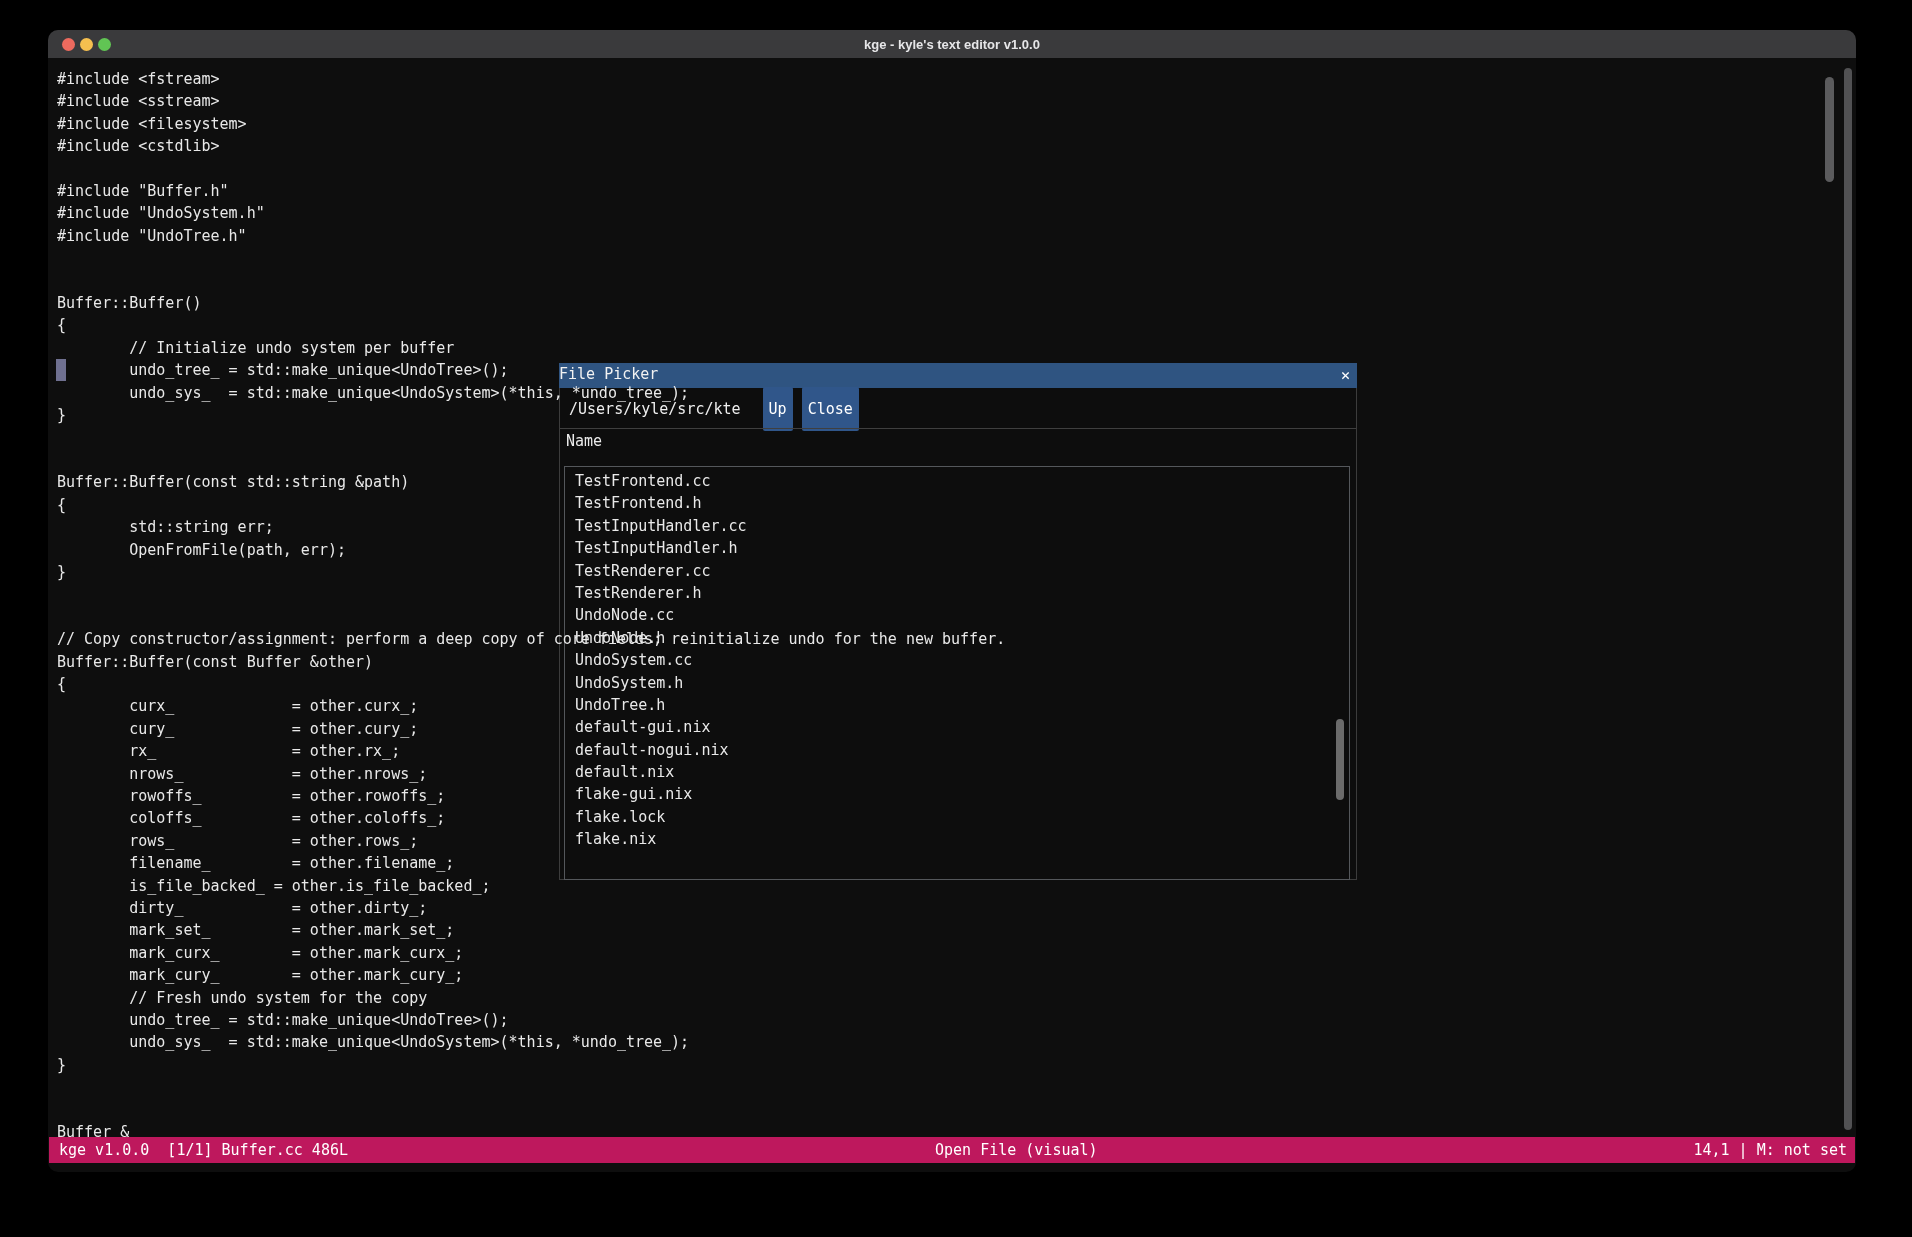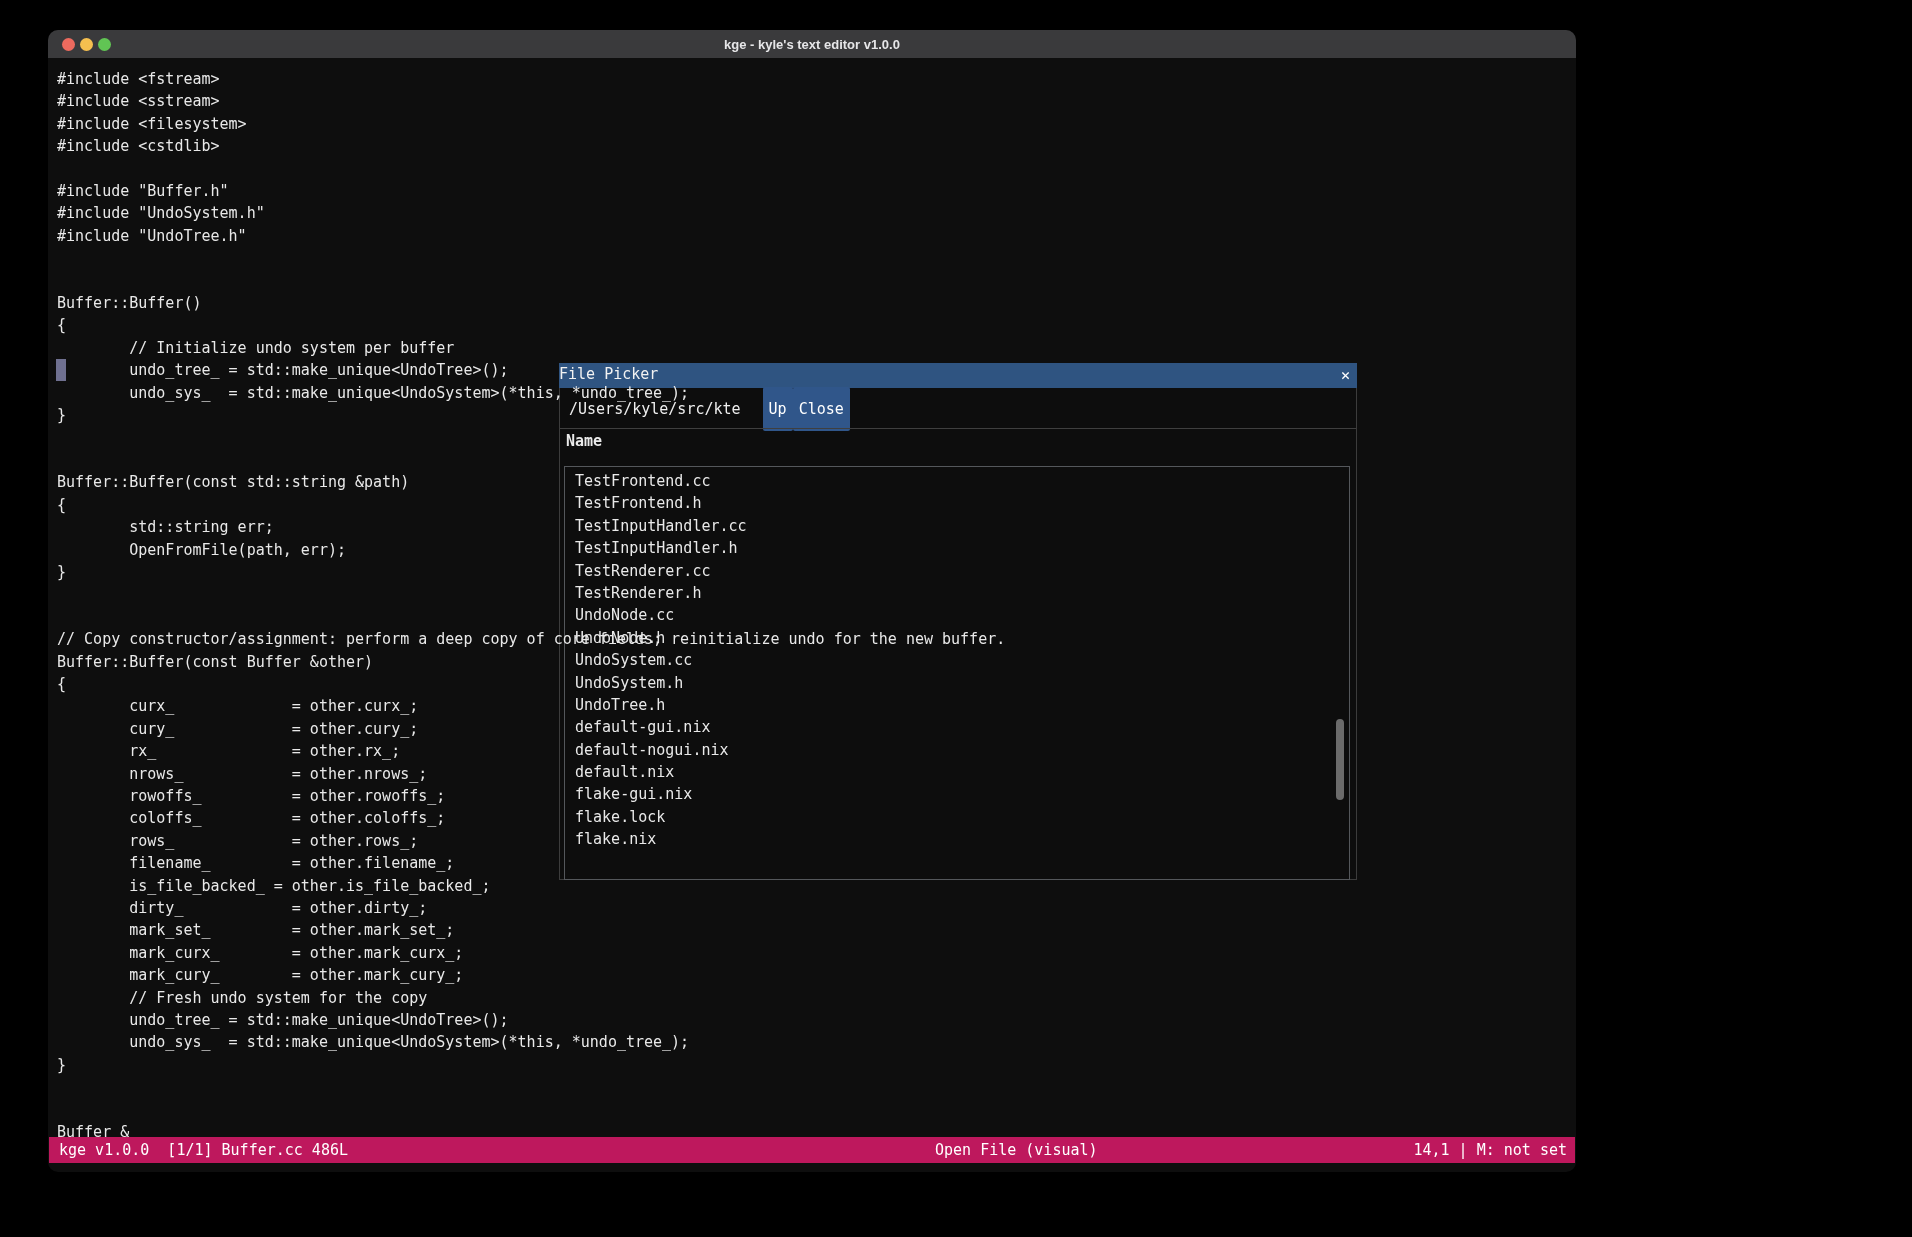--- a/index.html
+++ b/index.html
@@ -1,21 +1,21 @@
 <!DOCTYPE html>
 <html><head>
 <meta charset="utf-8">
 <style>
   html,body { margin:0; padding:0; background:#000; width:1912px; height:1237px; overflow:hidden; }
   * { box-sizing:border-box; }
   .mono { font-family:"DejaVu Sans Mono", monospace; font-size:15px; line-height:22.4px; }
 
   
   #window {
-    position:absolute; left:48px; top:30px; width:1528px; height:1142px;
+    position:absolute; left:48px; top:30px; width:1808px; height:1142px;
     background:#0e0e0e; border-radius:10px; overflow:hidden;
   }
   #titlebar {
     position:absolute; left:0; top:0; right:0; height:28px;
     background:#3a3a3c; display:flex; align-items:center;
   }
   .traffic { position:absolute; top:7.5px; width:13px; height:13px; border-radius:50%; }
   #tl-close { left:14px;  background:#ed6a5e; }
   #tl-min   { left:32px;  background:#f5bf4f; }
   #tl-zoom  { left:50px;  background:#61c554; }
@@ -70,27 +70,27 @@
     line-height:23px; cursor:default;
   }
   #path-row {
     position:absolute; left:0; top:28px; height:34px; width:100%;
     display:flex; align-items:center; padding-left:9px; color:#efefef;
   }
   .dlg-btn {
     color:#fff; padding:11px 6px; border-radius:2px; display:inline-block;
   }
   #btn-up    { margin-left:22px; }
-  #btn-close { }
+  #btn-close { margin-left:9px; }
   #dialog-divider {
     position:absolute; left:0; top:64px; width:100%; height:1px; background:#3f3f3f;
   }
   #name-row {
     position:absolute; left:0; top:66px; height:28px; width:100%;
-    padding-left:6px; color:#eaeaea;font-weight:bold;
+    padding-left:6px; color:#eaeaea;
   }
   #file-list {
     position:absolute; left:4px; top:102px; width:786px; height:414px;
     border:1px solid #54575b; padding:3px 0 0 10px; overflow:hidden;
     color:#e9e9e9;
   }
   .file-row { height:22.4px; white-space:pre; }
   #list-scroll-thumb {
     position:absolute; right:5px; top:252px; width:8px; height:81px;
     background:#6b6b6b; border-radius:4px;

